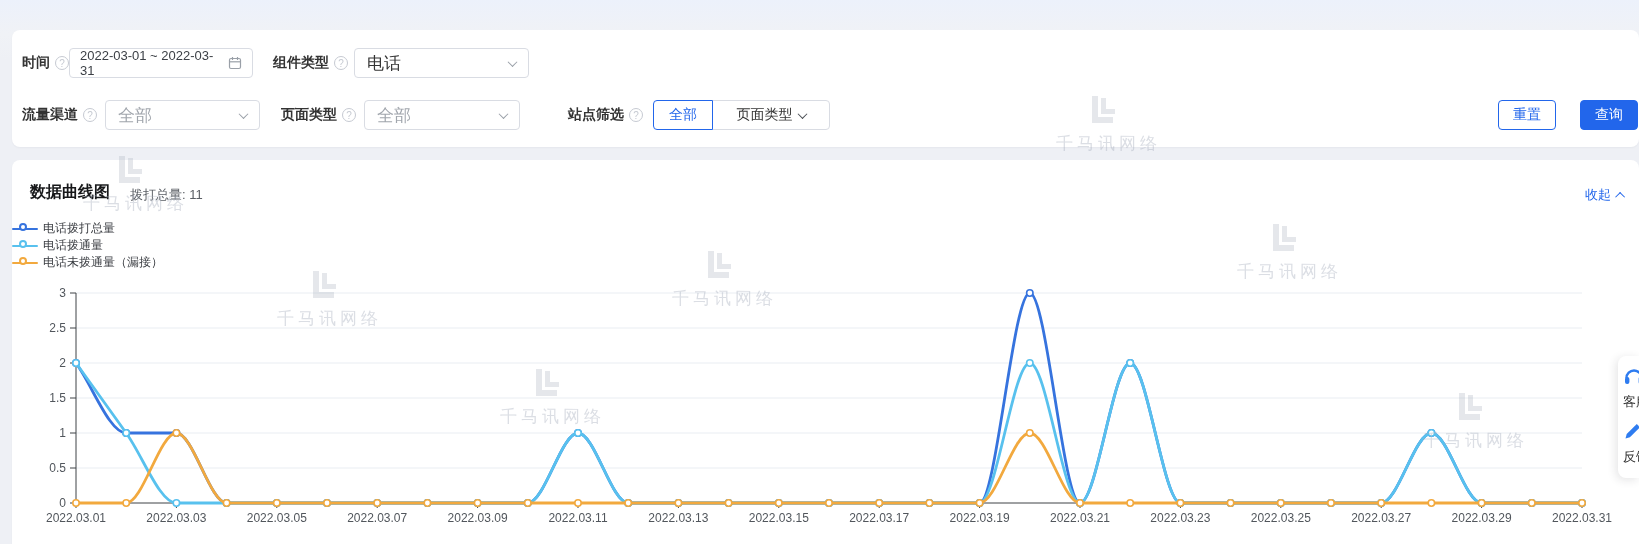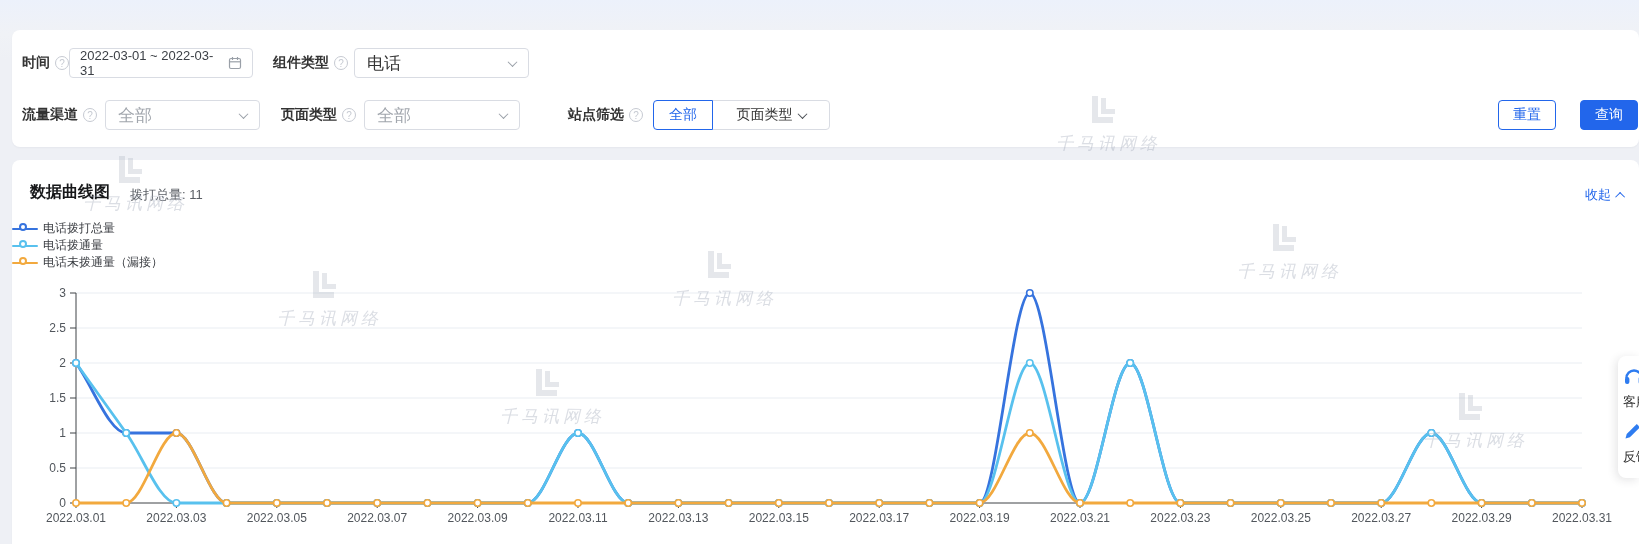--- a/index.html
+++ b/index.html
@@ -56,21 +56,21 @@
   .lg-item { display:flex; align-items:center; gap:5px; cursor:pointer; }
   .lg-mark { position:relative; width:26px; height:10px; }
   .lg-line { position:absolute; left:0; right:0; top:4px; height:2px; border-radius:1px; }
   .lg-dot { position:absolute; left:7px; top:-1px; width:8px; height:8px; border-radius:50%;
             border:2px solid; background:#fff; }
   .lg-label { font-size:12px; color:#3a3d42; }
   #chart-svg { position:absolute; left:0; top:0; z-index:3; }
 
   
   .wm-layer { position:absolute; left:0; top:0; width:100%; height:100%; z-index:2; pointer-events:none; }
-  .wm { position:absolute;font-style:italic; }
+  .wm { position:absolute; }
   .wm-logo { position:relative; width:21px; height:27px; margin-left:36px;
              border-left:6px solid rgba(176,182,194,.33); border-bottom:6px solid rgba(176,182,194,.33); }
   .wm-logo::after { content:""; position:absolute; left:3px; bottom:3px; width:9px; height:11px;
              border-left:5px solid rgba(176,182,194,.33); border-bottom:5px solid rgba(176,182,194,.33); }
   .wm-text { margin-top:9px; font-size:17px; letter-spacing:4px; color:rgba(170,177,190,.42); white-space:nowrap; }
 
   
   .side-panel { position:absolute; right:0; top:356px; width:21px; height:122px; background:#fff;
                 border-radius:8px 0 0 8px; box-shadow:-2px 2px 10px rgba(29,35,41,.12); z-index:6;
                 overflow:hidden; padding:10px 0 0 5px; }

